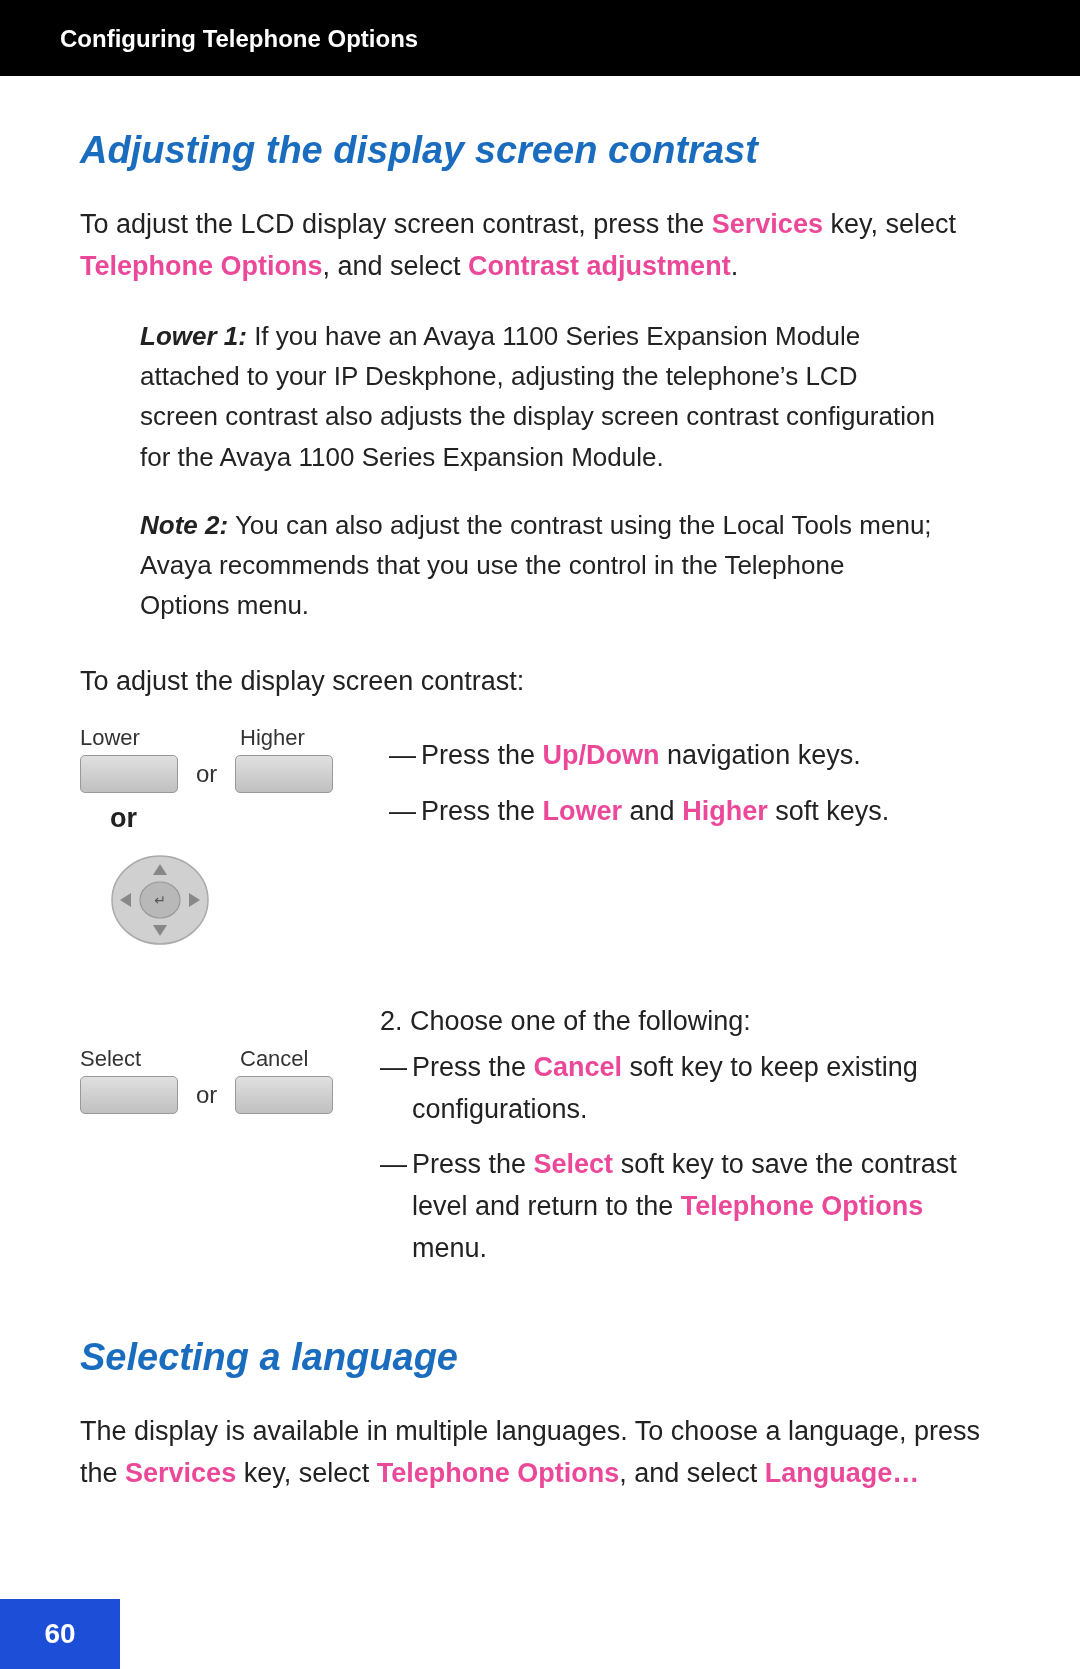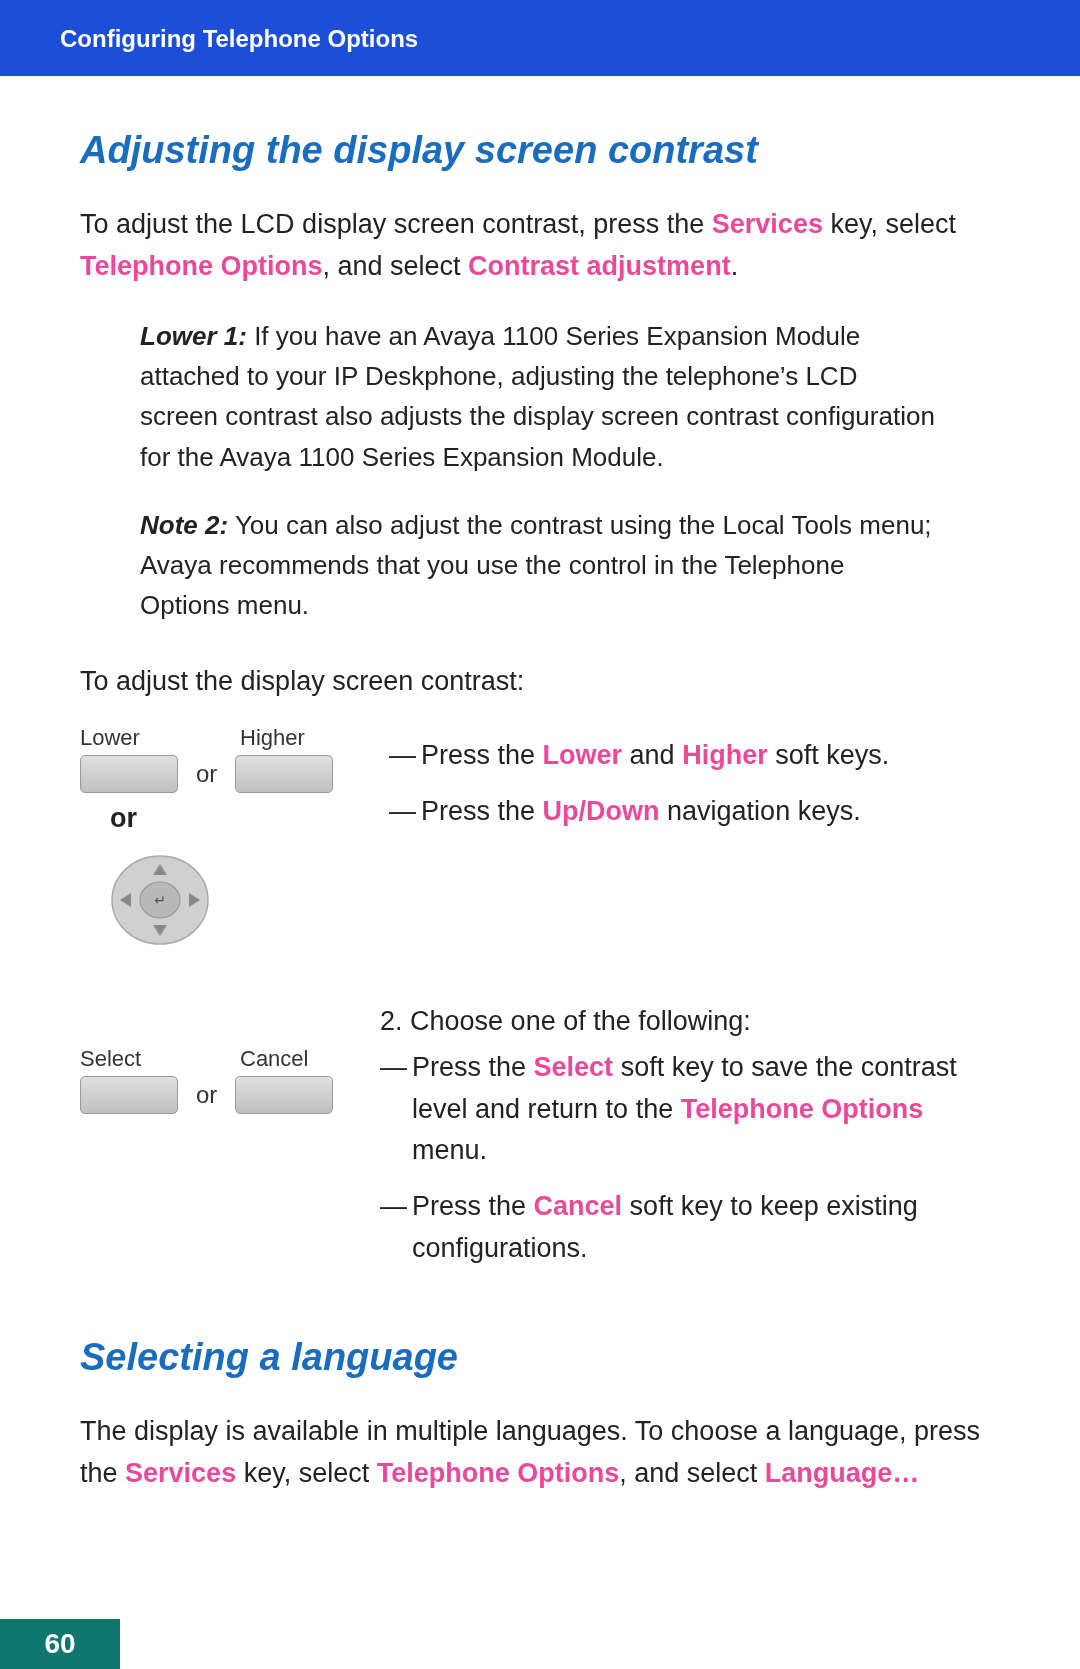--- a/index.html
+++ b/index.html
@@ -8,21 +8,21 @@
       width: 1080px;
       min-height: 1669px;
       background: #ffffff;
       font-family: Arial, Helvetica, sans-serif;
       font-size: 28px;
       color: #222222;
       position: relative;
     }
 
     .header-bar {
-      background: #1d4ed8;
+      background: #000000;
       padding: 22px 60px 22px 60px;
       margin-bottom: 0;
     }
 
     .header-bar span {
       color: #ffffff;
       font-size: 24px;
       font-weight: bold;
     }
 
@@ -129,22 +129,22 @@
     .nav-pad svg {
       width: 100px;
       height: 100px;
     }
 
     .page-footer {
       position: absolute;
       bottom: 0;
       left: 0;
       width: 120px;
-      height: 50px;
-      background: #0f766e;
+      height: 70px;
+      background: #1d4ed8;
       display: flex;
       align-items: center;
       justify-content: center;
     }
 
     .page-number {
       color: #ffffff;
       font-size: 28px;
       font-weight: bold;
     }
@@ -245,24 +245,24 @@
             <polygon points="90,50 79,43 79,57" fill="#888"></polygon>
 
             <text x="50" y="55" text-anchor="middle" font-size="14" fill="#555">↵</text>
           </svg>
         </div>
       </div>
 
       <div class="right-col">
         <ul class="bullet-list">
           <li>
-            <span>Press the </span><span class="link-blue">Lower</span><span> and </span><span class="link-blue">Higher</span><span> soft keys.</span>
+            <span>Press the </span><span class="link-blue">Up/Down</span><span> navigation keys.</span>
           </li>
           <li>
-            <span>Press the </span><span class="link-blue">Up/Down</span><span> navigation keys.</span>
+            <span>Press the </span><span class="link-blue">Lower</span><span> and </span><span class="link-blue">Higher</span><span> soft keys.</span>
           </li>
         </ul>
       </div>
     </div>
 
     <div class="step2-container">
       <div class="step2-left">
 
         <div style="display:flex;flex-direction:row;gap:0;align-items:flex-end;margin-bottom:4px;">
           <span style="font-size:22px;color:#333;width:110px;">Select</span>
@@ -275,24 +275,24 @@
           <div class="soft-key-btn"></div>
         </div>
       </div>
 
       <div class="right-col">
         <p class="step-number">
           <span>2.</span>&nbsp;<span>Choose one of the following:</span>
         </p>
         <ul class="bullet-list">
           <li>
-            <span>Press the </span><span class="link-blue">Select</span><span> soft key to save the contrast level and return to the </span><span class="link-blue">Telephone Options</span><span> menu.</span>
+            <span>Press the </span><span class="link-blue">Cancel</span><span> soft key to keep existing configurations.</span>
           </li>
           <li>
-            <span>Press the </span><span class="link-blue">Cancel</span><span> soft key to keep existing configurations.</span>
+            <span>Press the </span><span class="link-blue">Select</span><span> soft key to save the contrast level and return to the </span><span class="link-blue">Telephone Options</span><span> menu.</span>
           </li>
         </ul>
       </div>
     </div>
   </div>
 
   <div class="selecting-section">
     <div class="section-title">Selecting a language</div>
     <p class="intro-paragraph">
       <span>The display is available in multiple languages. To choose a language, press the </span><span class="link-blue">Services</span><span> key, select </span><span class="link-blue">Telephone Options</span><span>, and select </span><span class="link-blue">Language…</span>

